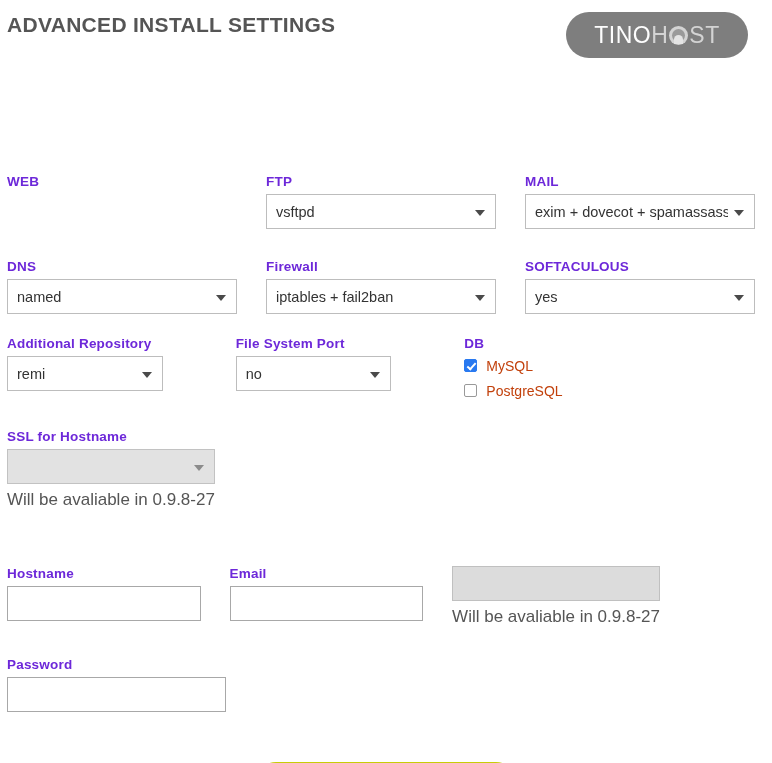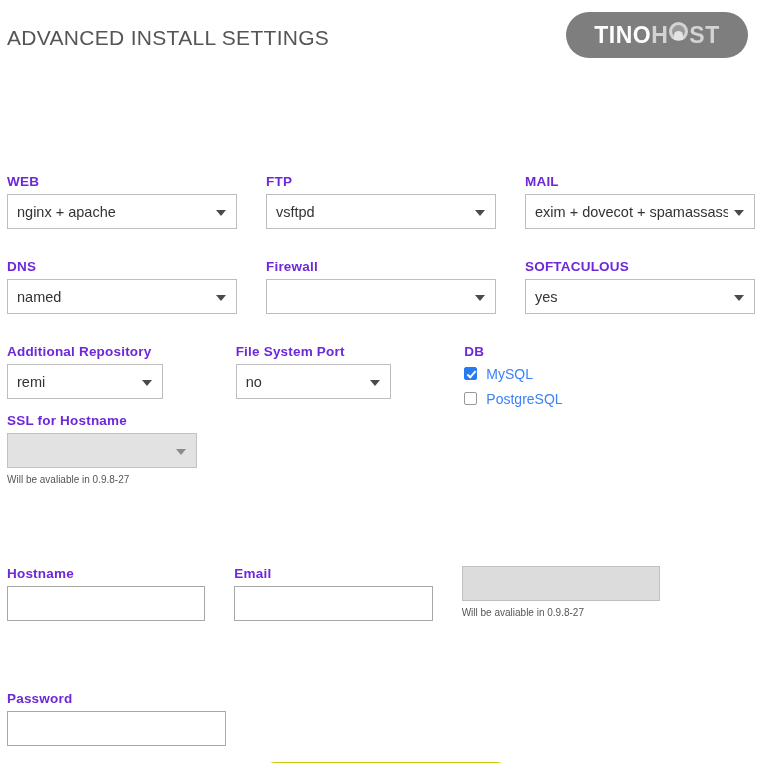--- a/index.html
+++ b/index.html
@@ -21,41 +21,40 @@
     position: relative;
     height: 70px;
   }
   .page-title {
     position: absolute;
     left: 7px;
     top: 13px;
     font-size: 21px;
     color: #555555;
     letter-spacing: 0.3px;
-    font-weight: 400;
+    font-weight: 700;
     white-space: nowrap;
-    margin-top: 13px;
   }
   .logo {
     position: absolute;
     left: 566px;
     top: 12px;
     width: 182px;
     height: 46px;
     background: #7e7e7e;
     border-radius: 23px;
     display: flex;
     align-items: center;
     justify-content: center;
   }
   .logo-text {
     display: flex;
-    align-items: flex-start;
+    align-items: center;
     font-size: 23px;
-    font-weight: bold;
+    font-weight: normal;
     letter-spacing: 0.5px;
   }
   .logo-tino { color: #fdfdfd; }
   .logo-h { color: #d3d3d3; }
   .logo-st { color: #d3d3d3; }
   .logo-globe {
     display: inline-block;
     width: 19px;
     height: 19px;
     border-radius: 50%;
@@ -160,21 +159,21 @@
     padding: 0 8px;
     outline: none;
     display: block;
   }
   .text-input.disabled {
     background: #dcdcdc;
     border-color: #c0c0c0;
   }
 
   .note {
-    font-size: 10px;
+    font-size: 17px;
     color: #555555;
     margin-top: 6px;
     white-space: nowrap;
   }
 
   
   .checkbox-row {
     display: flex;
     align-items: center;
     margin-bottom: 6px;
@@ -201,21 +200,21 @@
     left: 3.5px;
     top: 0.5px;
     width: 3px;
     height: 7px;
     border: solid #ffffff;
     border-width: 0 2px 2px 0;
     transform: rotate(42deg);
   }
   .cbox-label {
     font-size: 14px;
-    color: #3b82f6;
+    color: #c2410c;
   }
 
   
   .button-wrap {
     position: absolute;
     left: 0;
     top: 692px;
     width: 772px;
     display: flex;
     justify-content: center;
@@ -231,24 +230,24 @@
     font-size: 16px;
     font-weight: bold;
     letter-spacing: 0.2px;
     cursor: pointer;
   }
 
   
   .abs { position: absolute; }
   #row-1 { top: 104px; left: 0; width: 772px; }
   #row-2 { top: 189px; left: 0; width: 772px; align-items: center; }
-  #row-3 { top: 274px; left: 0; width: 620px; gap: 44px; }
-  #row-4 { top: 343px; left: 0; width: 636px; }
+  #row-3 { top: 266px; left: 0; width: 620px; gap: 44px; }
+  #row-4 { top: 359px; left: 0; width: 636px; }
   #row-5 { top: 496px; left: 0; width: 660px; }
-  #row-6 { top: 621px; left: 0; width: 721px; }
+  #row-6 { top: 587px; left: 0; width: 721px; }
 </style>
 </head>
 <body>
 
 <div class="header">
   <div class="page-title">ADVANCED INSTALL SETTINGS</div>
 
   <div class="logo">
     <div class="logo-text">
       <span class="logo-tino">TINO</span>
@@ -257,24 +256,20 @@
       <span class="logo-st">ST</span>
     </div>
   </div>
 </div>
 
 <div class="form-area">
 
   <div class="row abs" id="row-1">
     <div class="col">
       <div class="field-label">WEB</div>
-      <div class="select-box">
-        <div class="select-value">nginx + apache</div>
-        <span class="caret"></span>
-      </div>
     </div>
     <div class="col">
       <div class="field-label">FTP</div>
       <div class="select-box">
         <div class="select-value">vsftpd</div>
         <span class="caret"></span>
       </div>
     </div>
     <div class="col">
       <div class="field-label">MAIL</div>
@@ -289,20 +284,21 @@
     <div class="col">
       <div class="field-label">DNS</div>
       <div class="select-box">
         <div class="select-value">named</div>
         <span class="caret"></span>
       </div>
     </div>
     <div class="col">
       <div class="field-label">Firewall</div>
       <div class="select-box">
+        <div class="select-value">iptables + fail2ban</div>
         <span class="caret"></span>
       </div>
     </div>
     <div class="col">
       <div class="field-label">SOFTACULOUS</div>
       <div class="select-box">
         <div class="select-value">yes</div>
         <span class="caret"></span>
       </div>
     </div>

